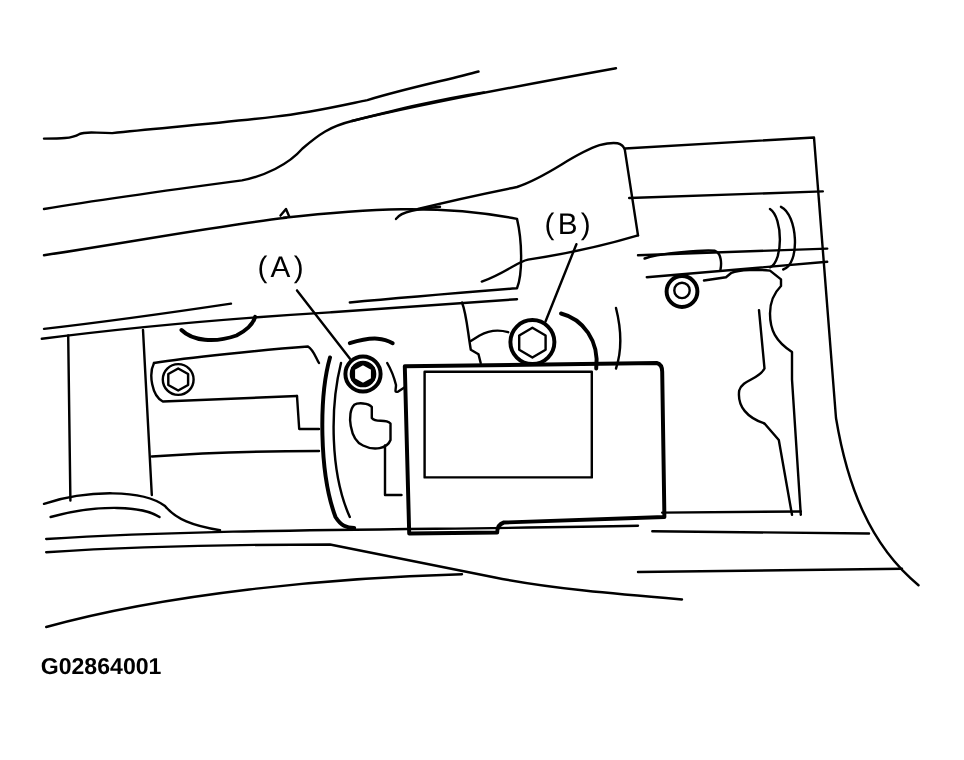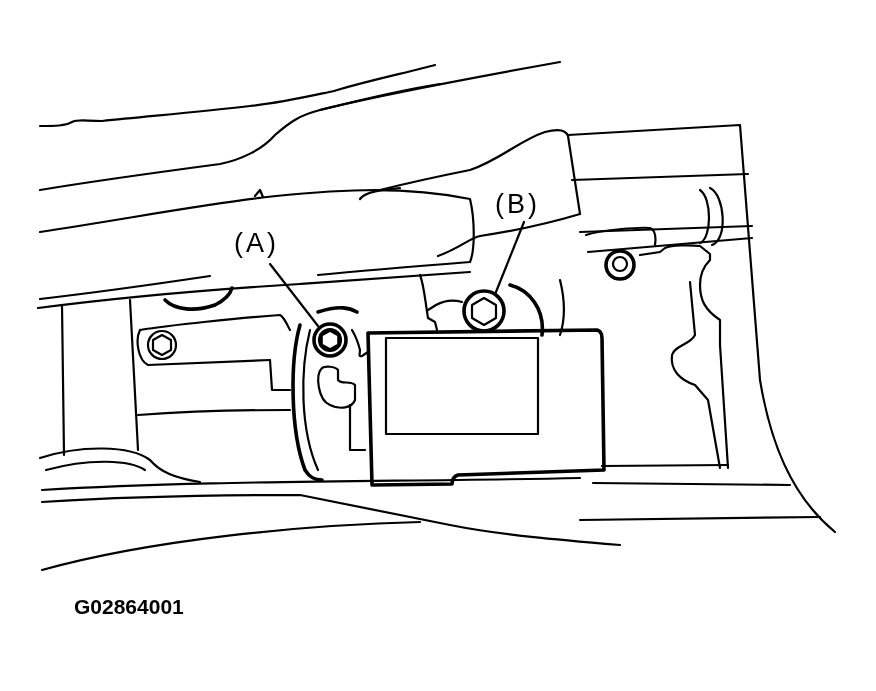--- a/index.html
+++ b/index.html
@@ -3,21 +3,21 @@
 <meta charset="utf-8">
 <style>
   html, body { margin: 0; padding: 0; background: #ffffff; }
   body { width: 876px; height: 691px; position: relative; overflow: hidden; font-family: "Liberation Sans", sans-serif; }
   #diagram { position: absolute; left: 0; top: 0; width: 876px; height: 691px; }
   #diagram .ln { fill: none; stroke: #000; stroke-width: 2.2; stroke-linecap: round; stroke-linejoin: round; }
   #diagram .thick { fill: none; stroke: #000; stroke-width: 3.6; stroke-linecap: round; stroke-linejoin: round; }
   .callout { position: absolute; font-family: "Liberation Sans", sans-serif; font-size: 27px; color: #000; letter-spacing: 3px; white-space: nowrap; }
   #label-a { left: 234px; top: 228px; }
   #label-b { left: 495px; top: 189px; }
-  #figure-id { position: absolute; left: 37px; top: 595px; font-family: "Liberation Sans", sans-serif; font-size: 21px; font-weight: bold; color: #000; margin-left: 37px; }
+  #figure-id { position: absolute; left: 37px; top: 595px; font-family: "Liberation Sans", sans-serif; font-size: 21px; font-weight: bold; color: #000; }
 </style>
 </head>
 <body>
 
 <svg id="diagram" viewBox="0 0 876 691" xmlns="http://www.w3.org/2000/svg">
   <g>
     <path class="ln" d="M40,126 C55,126 65,126 72,122 C78,119 85,121 102,121 C150,116 200,112 250,106 C280,103 310,96 334,91 C370,80 410,72 435,65"></path>
     <path class="ln" d="M40,190 C100,180 160,172 220,164 C240,160 262,150 275,135 C290,122 300,115 320,110 C380,95 460,80 560,62"></path>
     <path class="ln" d="M320,110 C360,100 400,90 440,84"></path>
     <path class="ln" d="M40,232 C120,220 200,205 260,198"></path>

